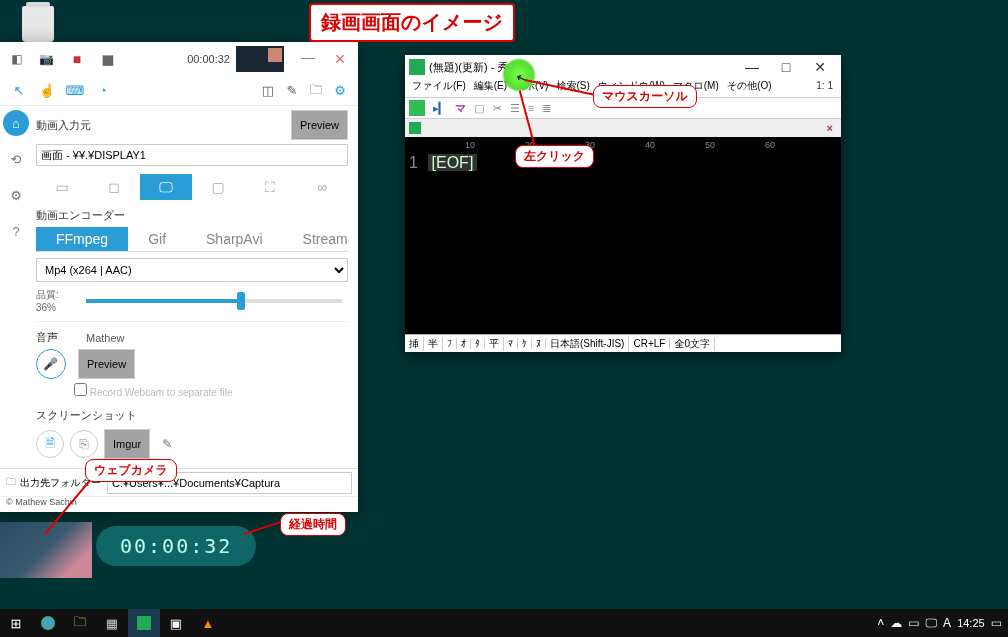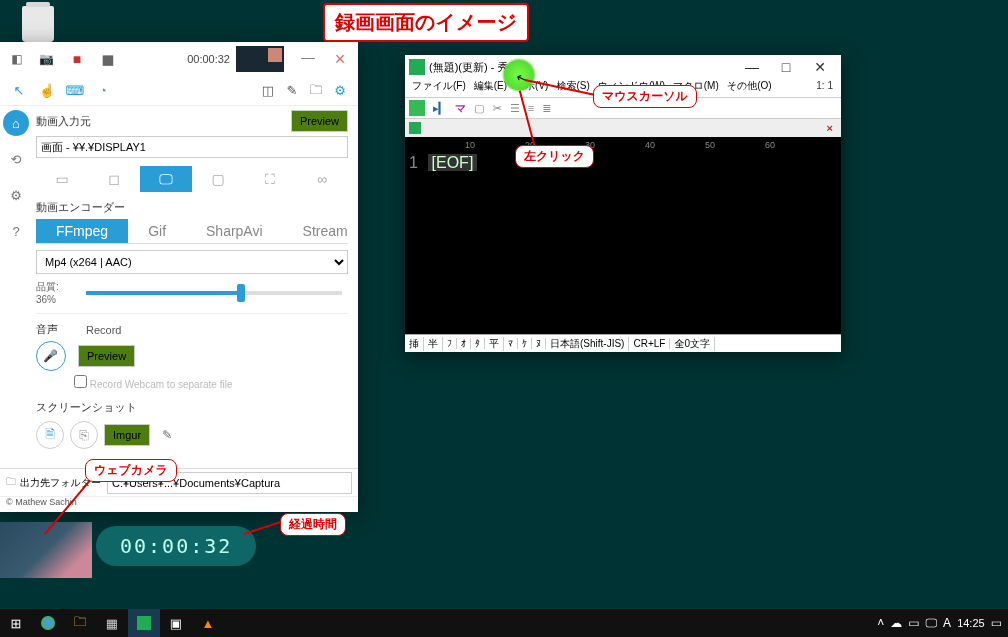--- a/index.html
+++ b/index.html
@@ -30,21 +30,21 @@
 .cap-iconrow .rt { color:#555; width:24px; text-align:center; font-size:13px;}
 
 .cap-body { flex:1; display:flex; overflow:hidden;}
 .cap-side { width: 32px; display:flex; flex-direction:column; align-items:center; padding-top:4px; gap:10px;}
 .cap-side .sbtn { width:26px; height:26px; display:flex; align-items:center; justify-content:center; border-radius:13px; color:#777; font-size:13px;}
 .cap-side .sbtn.active{ background:#2a9dd6; color:#fff;}
 .cap-main { flex:1; padding: 4px 10px 4px 4px; overflow-y:auto;}
 .cap-row { display:flex; align-items:center; margin-bottom:4px; }
 .cap-label { color:#333; font-size:11px; }
 .cap-input { border:1px solid #ccc; height:22px; font-size:11px; padding:0 4px; flex:1; }
-.cap-btn { border:1px solid #ccc; background:#4d7c0f; height:22px; font-size:11px; padding:0 8px; cursor:pointer; }
+.cap-btn { border:1px solid #ccc; background:#a3a3a3; height:30px; font-size:11px; padding:0 8px; cursor:pointer; }
 
 .cap-modes { display:flex; gap:0; margin:8px 0; }
 .cap-modes .m { flex:1; height:26px; display:flex; align-items:center; justify-content:center; color:#aaa; font-size:14px;}
 .cap-modes .m.sel { background:#2a9dd6; color:#fff; }
 
 .cap-enctabs { display:flex; border-bottom:1px solid #ddd; margin-bottom:6px;}
 .cap-enctabs .t { padding:4px 20px; font-size:14px; color:#888; cursor:pointer;}
 .cap-enctabs .t.sel { background:#2a9dd6; color:#fff; }
 
 .cap-slider { display:flex; align-items:center; margin:6px 0; font-size:10px; color:#666;}
@@ -109,21 +109,21 @@
 svg{display:block;}
 </style>
 </head>
 <body>
 
 <div class="desktop-icon">
   <div class="bin"></div>
   <span>ごみ箱</span>
 </div>
 
-<div class="callout big" style="top:3px;left:323px;">録画画面のイメージ</div>
+<div class="callout big" style="top:3px;left:309px;">録画画面のイメージ</div>
 
 <div class="captura">
   <div class="cap-titlebar">
     <div class="cap-tbtn">◧</div>
     <div class="cap-tbtn">📷</div>
     <div class="cap-tbtn cap-rec">■</div>
     <div class="cap-tbtn cap-pause">▮▮</div>
     <div class="cap-timer">00:00:32</div>
     <div class="cap-thumb"></div>
     <div class="cap-winctl">
@@ -186,21 +186,21 @@
         <div class="track">
             <div class="fill" style="width:60%"></div>
             <div class="thumb" style="left:59%"></div>
           </div>
       </div>
 
       <hr style="border:none;border-top:1px solid #eee;margin:8px 0">
 
       <div class="cap-row">
         <div class="cap-label" style="width:30px">音声</div>
-        <div style="margin-left:20px;font-size:11px;color:#555">Record</div>
+        <div style="margin-left:20px;font-size:11px;color:#555">Mathew</div>
       </div>
       <div class="cap-row" style="margin-top:4px">
         <div class="cap-mic">🎤</div>
         <button class="cap-btn" style="margin-left:4px">Preview</button>
       </div>
       <label class="cap-check" style="display:block;margin-left:38px;margin-top:4px;color:#bbb">
         <input type="checkbox" style=""> <span>Record Webcam to separate file</span>
       </label>
 
       <div class="cap-label" style="margin-top:10px">スクリーンショット</div>

